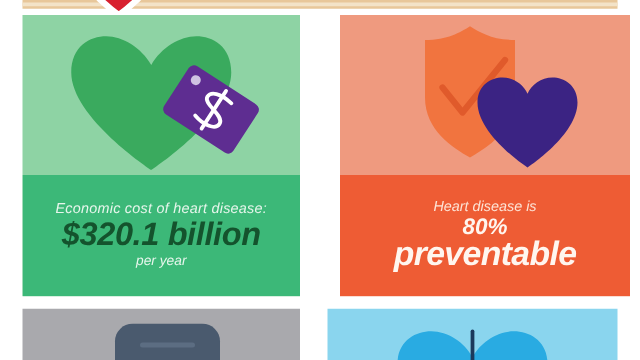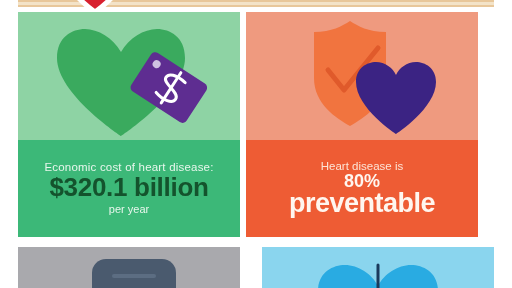--- a/index.html
+++ b/index.html
@@ -13,30 +13,30 @@
   .stage{position:absolute;left:0;top:0;width:512px;height:288px;overflow:hidden;background:#fff;}
 
   
   .top-band{position:absolute;left:18px;top:0px;width:476px;height:7px;background:#e8c79a;}
   .top-band-inner{position:absolute;left:0;top:2px;width:100%;height:3px;background:#f3e3c8;}
   .red-heart-wrap{position:absolute;left:64px;top:-34px;width:62px;height:46px;}
 
   
 
   
-  .panel{position:absolute;overflow:hidden;}
+  .panel{position:absolute;overflow:hidden;font-style:italic;}
 
   
   .p-tl{left:18px;top:12px;width:222px;height:225px;background:#8ed3a4;}
   .p-tl .art{position:absolute;left:0;top:0;width:222px;height:128px;}
   .p-tl .textblock{position:absolute;left:0;top:128px;width:222px;height:97px;background:#3cb878;
       display:flex;flex-direction:column;align-items:center;justify-content:center;}
 
   
-  .p-tr{left:246px;top:12px;width:232px;height:225px;background:#ef9a7f;}
+  .p-tr{left:272px;top:12px;width:232px;height:225px;background:#ef9a7f;}
   .p-tr .art{position:absolute;left:0;top:0;width:232px;height:128px;}
   .p-tr .textblock{position:absolute;left:0;top:128px;width:232px;height:97px;background:#ee5c34;
       display:flex;flex-direction:column;align-items:center;justify-content:center;}
 
   
   .p-bl{left:18px;top:247px;width:222px;height:41px;background:#a9a9ad;}
   
   .p-br{left:262px;top:247px;width:232px;height:41px;background:#8ad5ee;}
 
   .cap-small{

